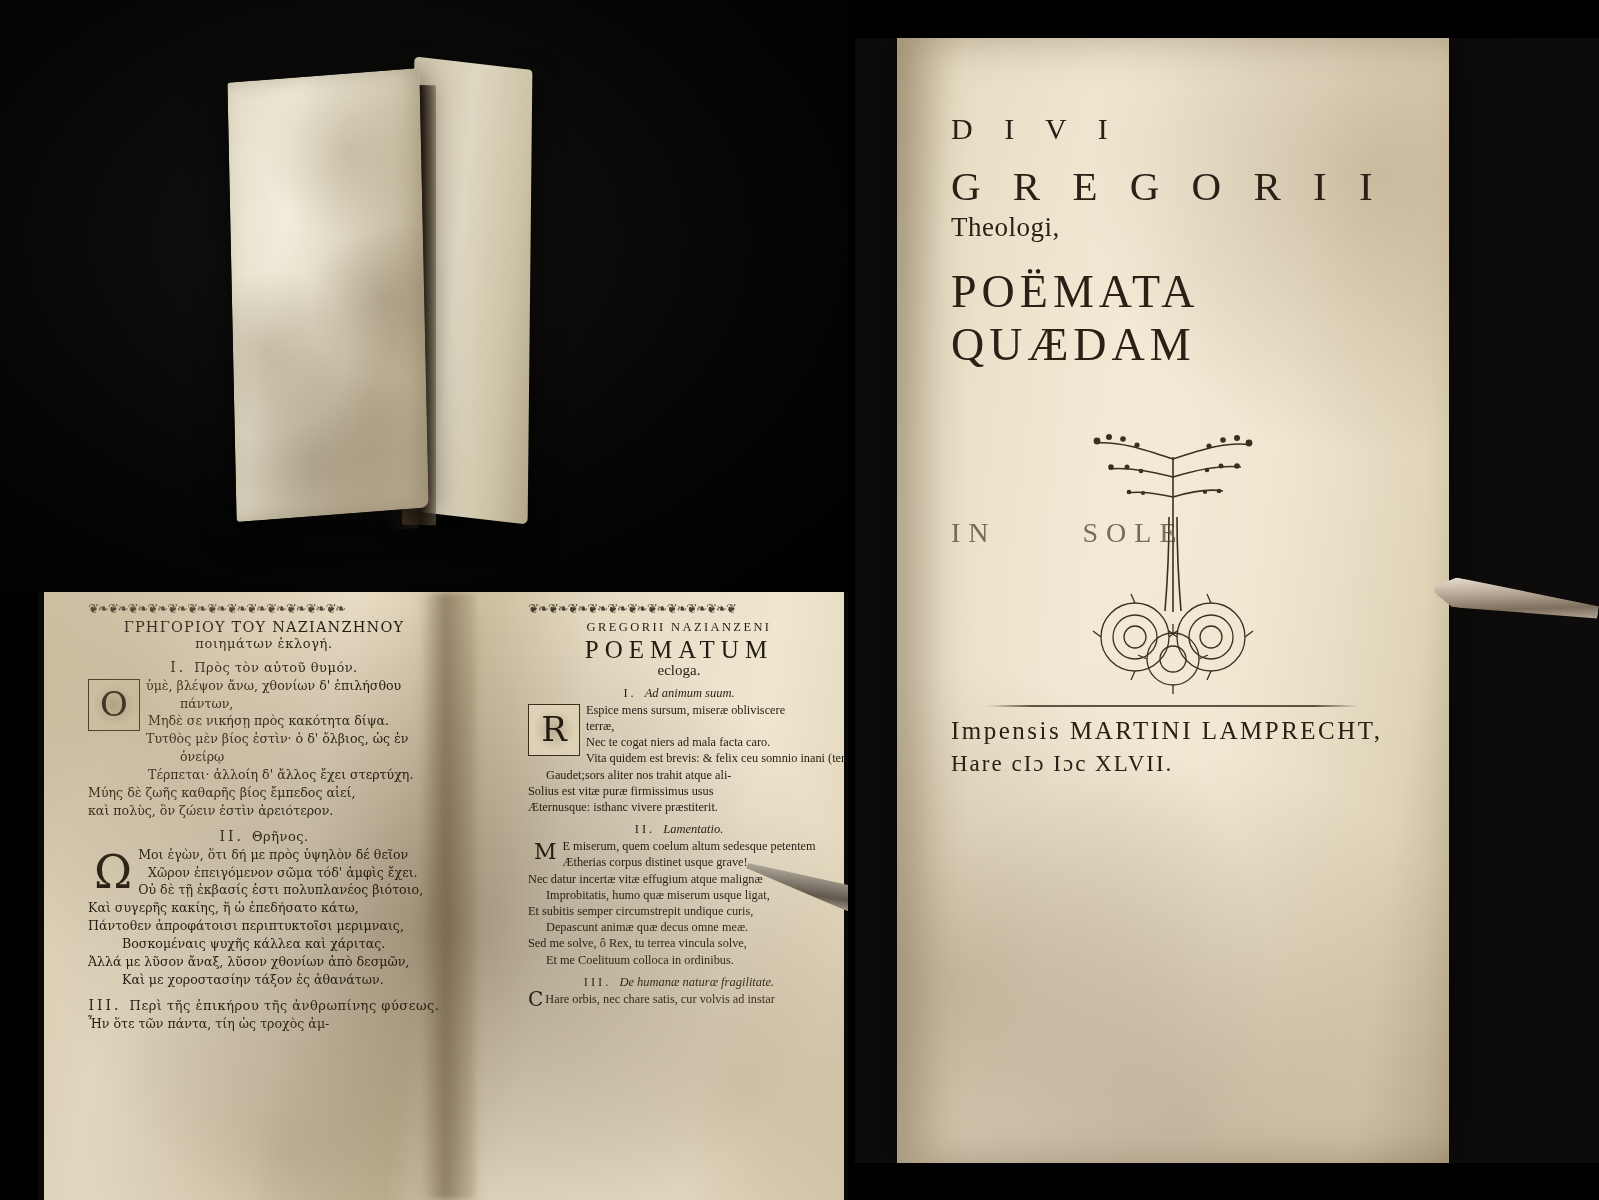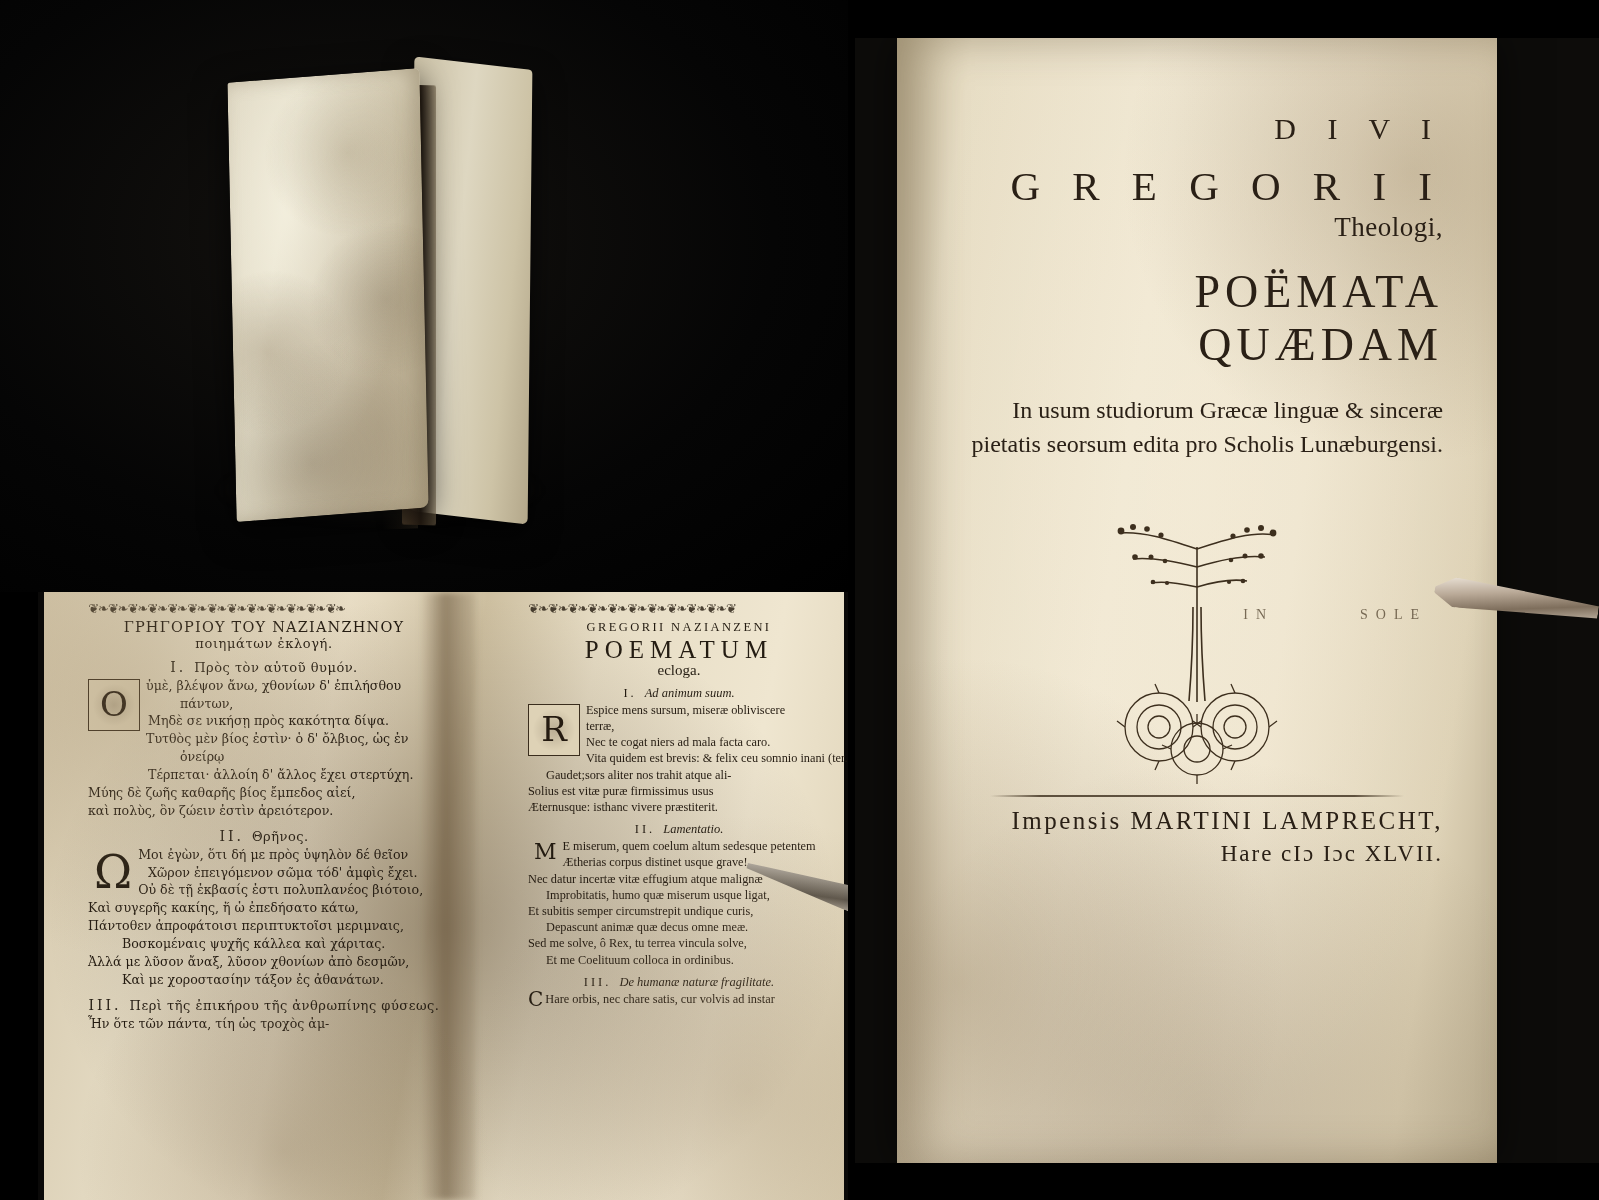--- a/index.html
+++ b/index.html
@@ -279,28 +279,28 @@
     top: 38px;
     width: 744px;
     height: 1125px;
     background: #0d0c0a;
     overflow: hidden;
   }
   .title-page {
     position: absolute;
     left: 42px;
     top: 0px;
-    width: 600px;
+    width: 552px;
     height: 1125px;
     background:
       radial-gradient(ellipse at 50% 40%, rgba(255,250,232,0.20) 0%, rgba(0,0,0,0) 72%),
       linear-gradient(98deg, #cfc3a5 0%, #e7ddc4 10%, #f0e7d2 38%, #eee4ce 62%, #ded2b6 86%, #b9ac8f 100%);
     box-shadow: inset 26px 0 44px rgba(90,72,46,0.40), 0 0 40px rgba(0,0,0,0.6);
     color: #2a2016;
-    text-align: right;
+    text-align: left;
   }
   .title-page:after {
     content: "";
     position: absolute;
     inset: 0;
     background:
       radial-gradient(circle at 86% 12%, rgba(140,118,84,0.35) 0%, rgba(0,0,0,0) 26%),
       radial-gradient(circle at 10% 84%, rgba(130,108,76,0.32) 0%, rgba(0,0,0,0) 30%),
       radial-gradient(circle at 52% 96%, rgba(110,90,62,0.30) 0%, rgba(0,0,0,0) 32%);
     pointer-events: none;
@@ -313,21 +313,21 @@
   .tp-l5 { font-size: 46px; letter-spacing: 5px; margin-top: 22px; font-family: "Liberation Serif", serif; }
   .tp-l6 { font-size: 29px; letter-spacing: 9px; margin-top: 10px; font-family: "Liberation Serif", serif; }
   .tp-body { font-size: 24px; line-height: 1.42; margin-top: 22px; font-family: "Liberation Serif", serif; }
   .tp-body2 { font-size: 23px; line-height: 1.38; margin-top: 30px; font-family: "Liberation Serif", serif; }
 
   .device-wrap { position: relative; height: 300px; margin-top: 26px; }
   .device-motto {
     position: absolute;
     left: 0; right: 16px;
     top: 120px;
-    font-size: 14px;
+    font-size: 28px;
     letter-spacing: 8px;
     color: #4a3b27;
     opacity: 0.72;
   }
   .device-motto span.gap { display: inline-block; width: 86px; }
 
   .tp-imprint1 { font-size: 33px; letter-spacing: 8px; margin-top: 6px; font-family: "Liberation Serif", serif; }
   .tp-rule {
     width: 84%;
     height: 2px;
@@ -458,21 +458,20 @@
     </div>
   </div>
 
   <div class="panel-title">
     <div class="title-page">
       <div class="tp-inner">
         <div class="tp-l1">D I V I</div>
         <div class="tp-l2">G R E G O R I I</div>
         <div class="tp-l4">Theologi,</div>
         <div class="tp-l5">POËMATA QUÆDAM</div>
-        <div class="tp-body">In usum studiorum Græcæ linguæ &amp; sinceræ pietatis seorsum edita pro Scholis Lunæburgensi.</div>
 
         <div class="device-wrap">
           <svg viewBox="0 0 300 300" width="300" height="300" style="display:block;margin:0 auto;">
             <g stroke="#3d2f1e" fill="none" stroke-width="1.6">
               <path d="M150 60 C150 120 150 170 150 215"></path>
               <path d="M150 62 C120 52 96 44 72 46"></path>
               <path d="M150 62 C180 52 206 44 228 48"></path>
               <path d="M150 80 C126 74 104 70 86 72"></path>
               <path d="M150 80 C176 72 200 68 218 70"></path>
               <path d="M150 100 C132 96 116 94 104 96"></path>

